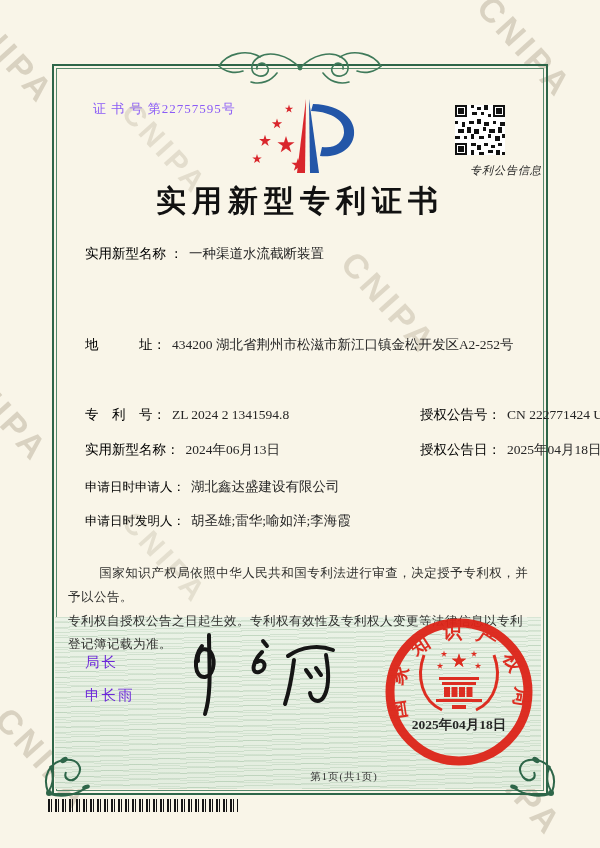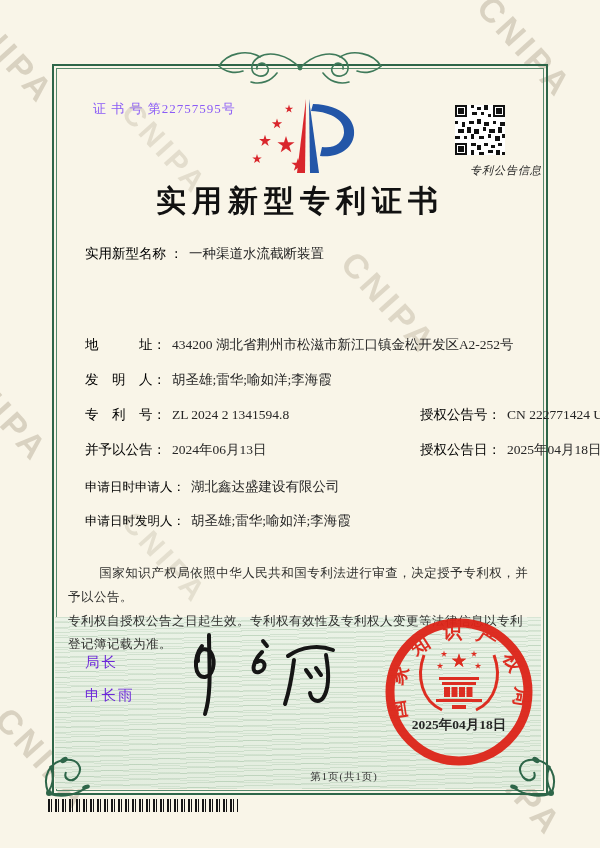--- a/index.html
+++ b/index.html
@@ -196,29 +196,26 @@
   <div class="qr-label">专利公告信息</div>
 
   <div class="title">实用新型专利证书</div>
 
   <div class="row" style="top:245px;">
     <span class="lab">实用新型名称 ：</span><span class="val">一种渠道水流截断装置</span>
   </div>
   <div class="row" style="top:336px;">
     <span class="lab">地　　　址：</span><span class="val">434200 湖北省荆州市松滋市新江口镇金松开发区A2-252号</span>
   </div>
-  <div class="row" style="top:371px;">
-    <span class="lab">发　明　人：</span><span class="val">胡圣雄;雷华;喻如洋;李海霞</span>
-  </div>
   <div class="row" style="top:406px;width:460px;font-family:Liberation Serif, serif;">
     <span class="lab">专　利　号：</span><span class="val">ZL 2024 2 1341594.8</span>
     <span class="col2"><span class="lab">授权公告号：</span><span class="val">CN 222771424 U</span></span>
   </div>
   <div class="row" style="top:441px;width:460px;">
-    <span class="lab">并予以公告：</span><span class="val">2024年06月13日</span>
+    <span class="lab">实用新型名称：</span><span class="val">2024年06月13日</span>
     <span class="col2"><span class="lab">授权公告日：</span><span class="val">2025年04月18日</span></span>
   </div>
   <div class="row" style="top:478px;font-size:12.5px;">
     <span class="lab">申请日时申请人：</span><span class="val" style="font-size:13.5px;">湖北鑫达盛建设有限公司</span>
   </div>
   <div class="row" style="top:512px;font-size:12.5px;">
     <span class="lab">申请日时发明人：</span><span class="val" style="font-size:13.5px;">胡圣雄;雷华;喻如洋;李海霞</span>
   </div>
 
   <div class="decl">

